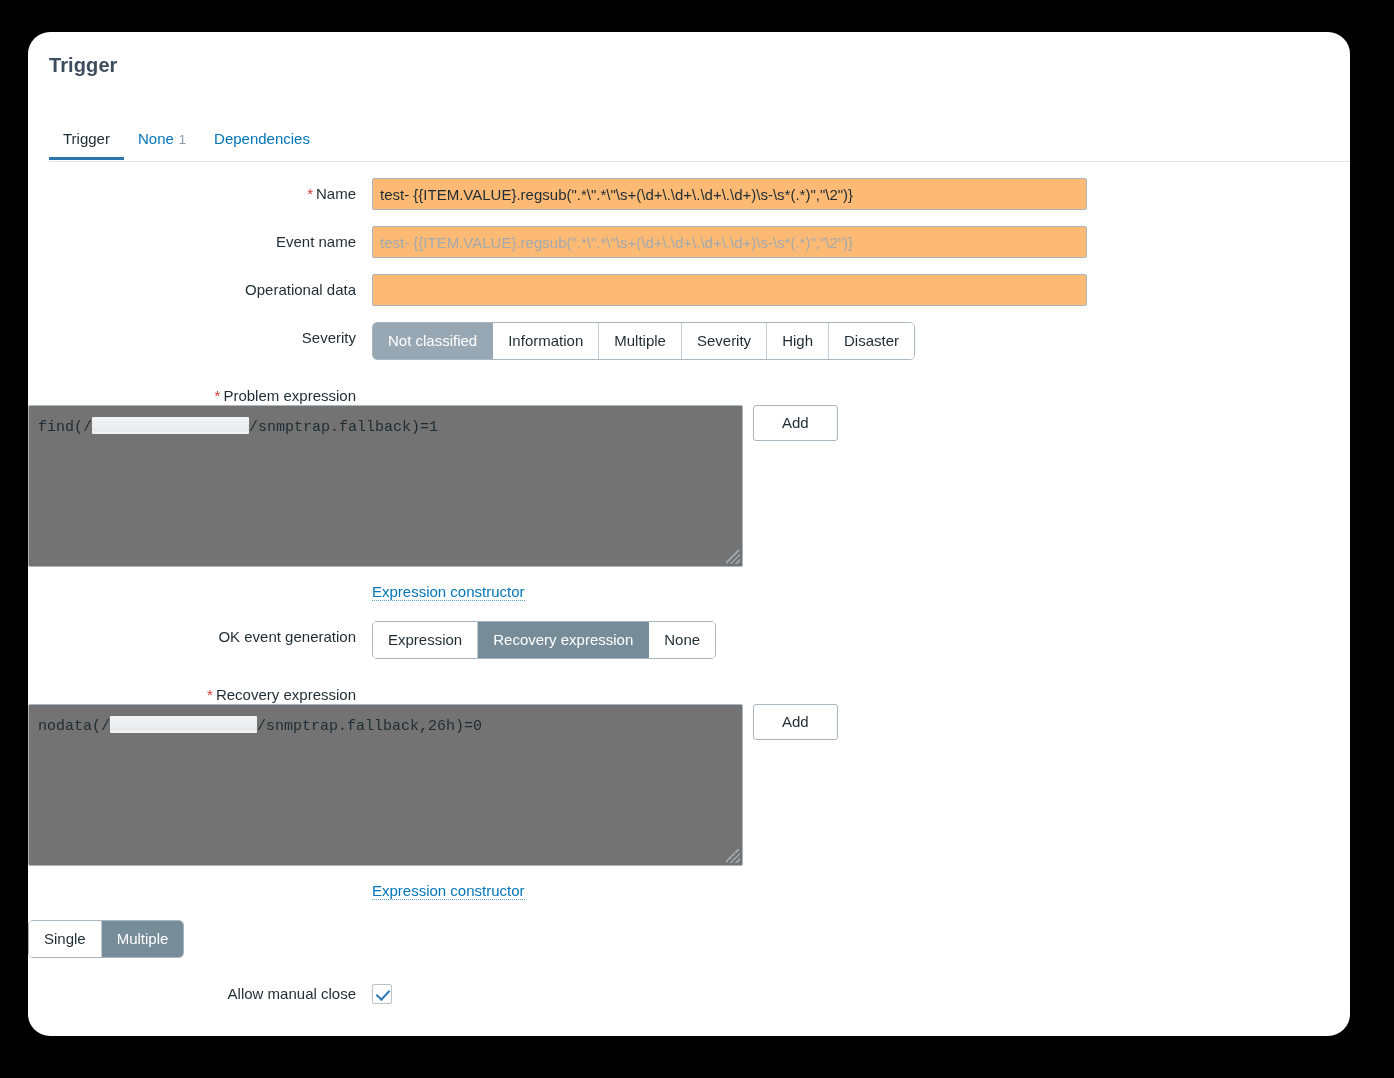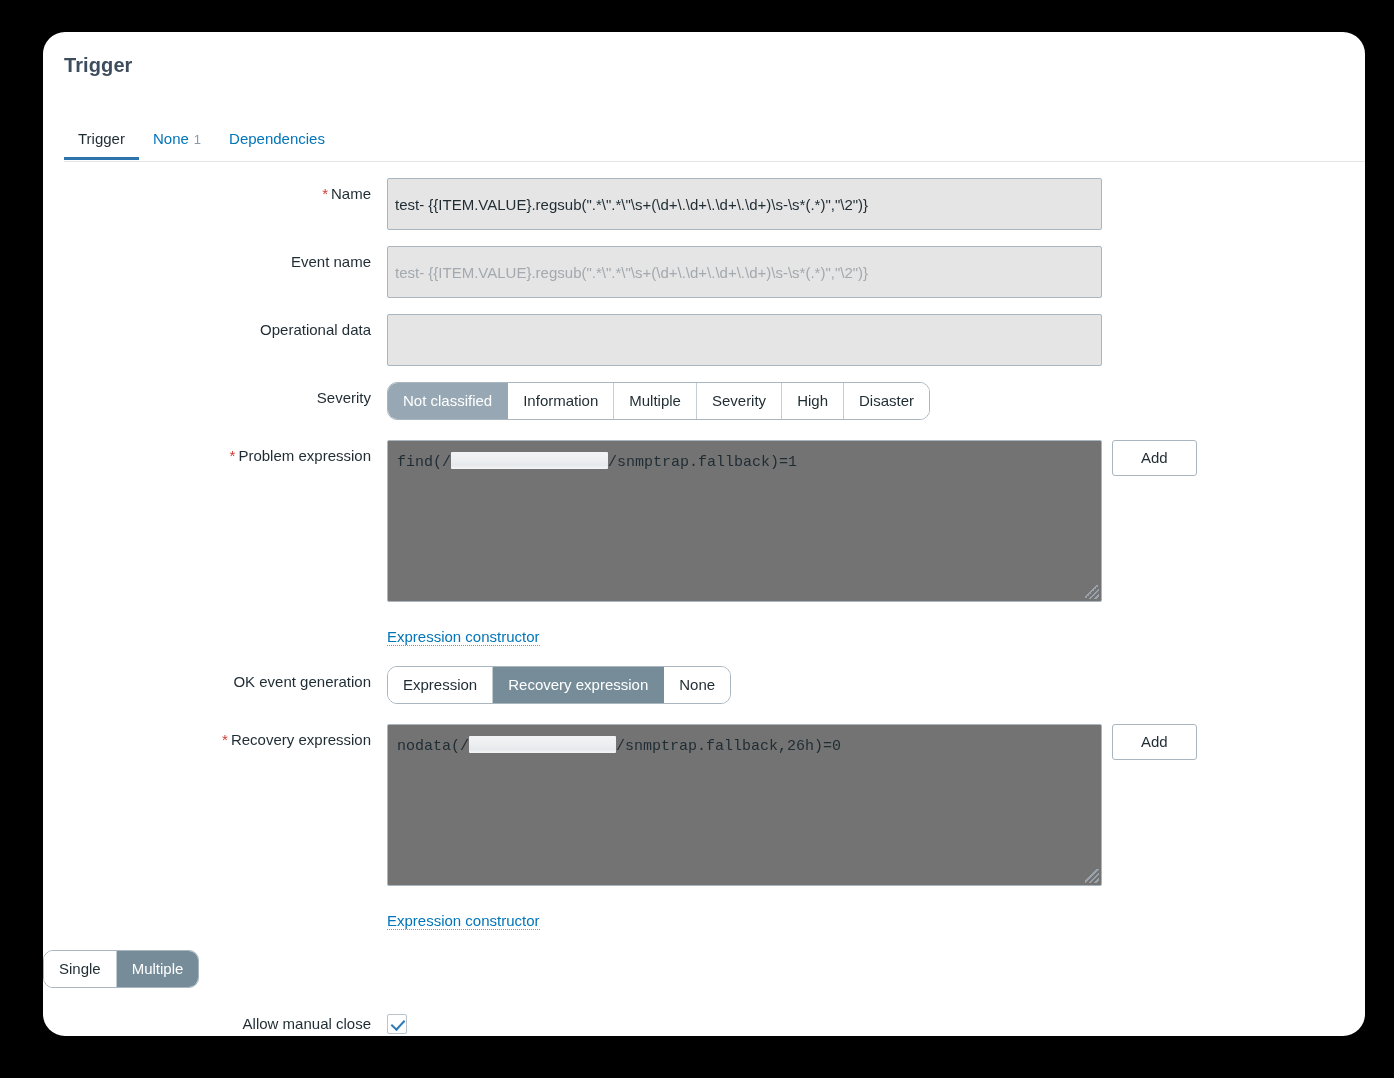--- a/index.html
+++ b/index.html
@@ -9,21 +9,21 @@
     width: 1394px; height: 1078px;
     overflow: hidden;
   }
   body {
     font-family: "Liberation Sans", sans-serif;
     -webkit-font-smoothing: antialiased;
   }
 
   .card {
     position: absolute;
-    left: 43px; top: 32px;
+    left: 28px; top: 32px;
     width: 1322px; height: 1004px;
     background: #ffffff;
     border-radius: 22px;
     overflow: hidden;
   }
 
   .card-inner {
     position: relative;
     width: 100%; height: 100%;
     padding: 0;
@@ -97,37 +97,37 @@
   }
   .req {
     color: #d33931;
     margin-right: 3px;
   }
   .field { position: relative; }
 
   
   .txt {
     width: 715px;
-    height: 52px;
+    height: 32px;
     border: 1px solid #a9b6bf;
     border-radius: 2px;
-    background: #e5e5e5;
+    background: #fdba74;
     font-family: "Liberation Sans", sans-serif;
     font-size: 15px;
     color: #1f2c33;
     padding: 0 7px;
     outline: none;
   }
   .txt::placeholder { color: #a3a9ae; }
 
   
   .seg {
     display: inline-flex;
     border: 1px solid #a9b6bf;
-    border-radius: 10px;
+    border-radius: 5px;
     overflow: hidden;
     background: #fff;
   }
   .seg-item {
     font-size: 15px;
     color: #1f2c33;
     padding: 8px 15px 9px 15px;
     background: #fff;
     border-right: 1px solid #c3cdd4;
     cursor: pointer;
@@ -195,21 +195,21 @@
     background: #fff;
     color: #1f2c33;
     font-family: "Liberation Sans", sans-serif;
     font-size: 15px;
     cursor: pointer;
     line-height: 34px;
   }
 
   .link {
     display: inline-block;
-    margin-top: 19px;
+    margin-top: 9px;
     font-size: 15px;
     color: #0275b8;
     text-decoration: none;
     border-bottom: 1px dotted #5aa1cc;
     cursor: pointer;
   }
 
   
   .cbx {
     width: 20px; height: 20px;
@@ -223,21 +223,21 @@
   .cbx::after {
     content: "";
     position: absolute;
     left: 6px; top: 2px;
     width: 6px; height: 11px;
     border: solid #2d7bb8;
     border-width: 0 2.6px 2.6px 0;
     transform: rotate(43deg);
   }
 
-  .mb-sm { margin-bottom: 7px; }
+  .mb-sm { margin-bottom: 7px; flex-direction: column; }
   .mb-lg { margin-bottom: 20px; }
 </style>
 </head>
 <body>
 
 <div class="card">
  <div class="card-inner">
 
   <div class="dialog-title">Trigger</div>
 

